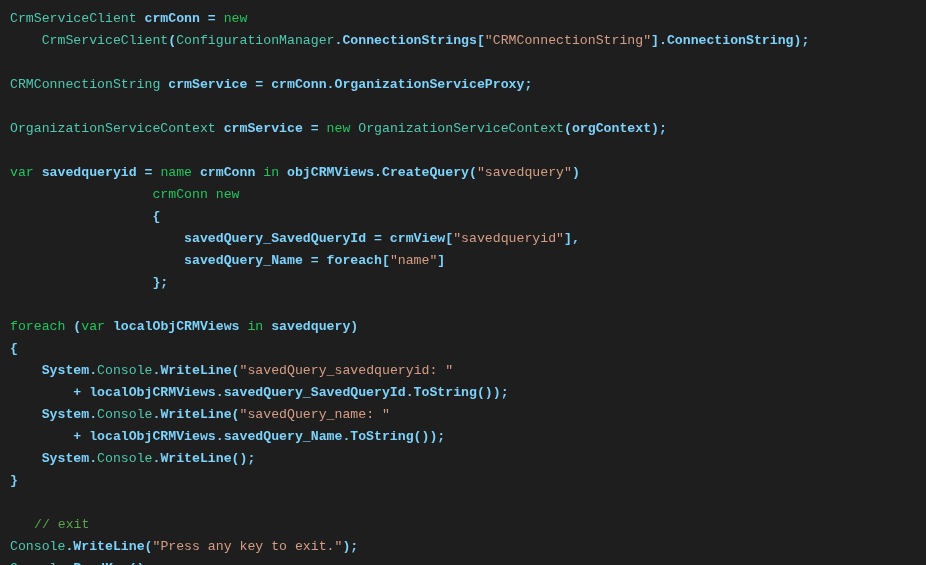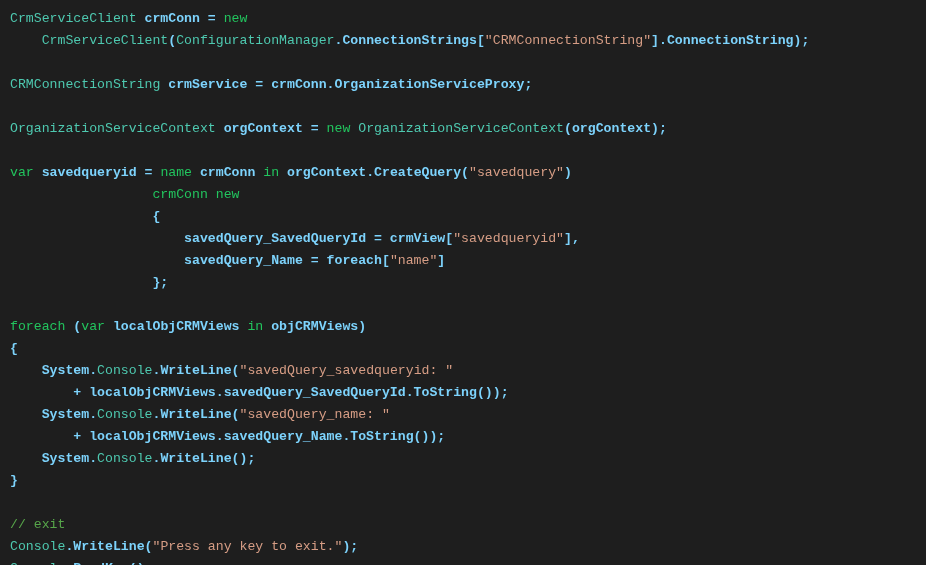--- a/index.html
+++ b/index.html
@@ -15,41 +15,41 @@
     padding: 8px 10px;
     font-family: Consolas, "Courier New", monospace;
     font-size: 13.2px;
     line-height: 22px;
     color: #d4d4d4;
     white-space: pre;
   }
   .tok-type    { color: #4ec9b0; }
   .tok-keyword { color: #22c55e; }
   .tok-string  { color: #d69d85; }
-  .tok-comment { color: #57a64a; }
+  .tok-comment { color: #57a64a; margin-left: 24px; }
   .tok-plain   { color: #7dd3fc; font-weight: bold; }
 </style>
 </head>
 <body>
 
 <pre class="code" id="code-block"><span class="tok-type">CrmServiceClient</span><span class="tok-plain"> crmConn = </span><span class="tok-keyword">new</span>
 <span class="tok-plain">    </span><span class="tok-type">CrmServiceClient</span><span class="tok-plain">(</span><span class="tok-type">ConfigurationManager</span><span class="tok-plain">.ConnectionStrings[</span><span class="tok-string">"CRMConnectionString"</span><span class="tok-plain">].ConnectionString);</span>
 
 <span class="tok-type">CRMConnectionString</span><span class="tok-plain"> crmService = crmConn.OrganizationServiceProxy;</span>
 
-<span class="tok-type">OrganizationServiceContext</span><span class="tok-plain"> orgContext = </span><span class="tok-keyword">new</span><span class="tok-plain"> </span><span class="tok-type">OrganizationServiceContext</span><span class="tok-plain">(orgContext);</span>
+<span class="tok-type">OrganizationServiceContext</span><span class="tok-plain"> crmService = </span><span class="tok-keyword">new</span><span class="tok-plain"> </span><span class="tok-type">OrganizationServiceContext</span><span class="tok-plain">(orgContext);</span>
 
-<span class="tok-keyword">var</span><span class="tok-plain"> savedqueryid = </span><span class="tok-keyword">name</span><span class="tok-plain"> crmConn </span><span class="tok-keyword">in</span><span class="tok-plain"> orgContext.CreateQuery(</span><span class="tok-string">"savedquery"</span><span class="tok-plain">)</span>
+<span class="tok-keyword">var</span><span class="tok-plain"> savedqueryid = </span><span class="tok-keyword">name</span><span class="tok-plain"> crmConn </span><span class="tok-keyword">in</span><span class="tok-plain"> objCRMViews.CreateQuery(</span><span class="tok-string">"savedquery"</span><span class="tok-plain">)</span>
 <span class="tok-plain">                  </span><span class="tok-keyword">crmConn</span><span class="tok-plain"> </span><span class="tok-keyword">new</span>
 <span class="tok-plain">                  {</span>
 <span class="tok-plain">                      savedQuery_SavedQueryId = crmView[</span><span class="tok-string">"savedqueryid"</span><span class="tok-plain">],</span>
 <span class="tok-plain">                      savedQuery_Name = foreach[</span><span class="tok-string">"name"</span><span class="tok-plain">]</span>
 <span class="tok-plain">                  };</span>
 
-<span class="tok-keyword">foreach</span><span class="tok-plain"> (</span><span class="tok-keyword">var</span><span class="tok-plain"> localObjCRMViews </span><span class="tok-keyword">in</span><span class="tok-plain"> objCRMViews)</span>
+<span class="tok-keyword">foreach</span><span class="tok-plain"> (</span><span class="tok-keyword">var</span><span class="tok-plain"> localObjCRMViews </span><span class="tok-keyword">in</span><span class="tok-plain"> savedquery)</span>
 <span class="tok-plain">{</span>
 <span class="tok-plain">    System.</span><span class="tok-type">Console</span><span class="tok-plain">.WriteLine(</span><span class="tok-string">"savedQuery_savedqueryid: "</span>
 <span class="tok-plain">        + localObjCRMViews.savedQuery_SavedQueryId.ToString());</span>
 <span class="tok-plain">    System.</span><span class="tok-type">Console</span><span class="tok-plain">.WriteLine(</span><span class="tok-string">"savedQuery_name: "</span>
 <span class="tok-plain">        + localObjCRMViews.savedQuery_Name.ToString());</span>
 <span class="tok-plain">    System.</span><span class="tok-type">Console</span><span class="tok-plain">.WriteLine();</span>
 <span class="tok-plain">}</span>
 
 <span class="tok-comment">// exit</span>
 <span class="tok-type">Console</span><span class="tok-plain">.WriteLine(</span><span class="tok-string">"Press any key to exit."</span><span class="tok-plain">);</span>

